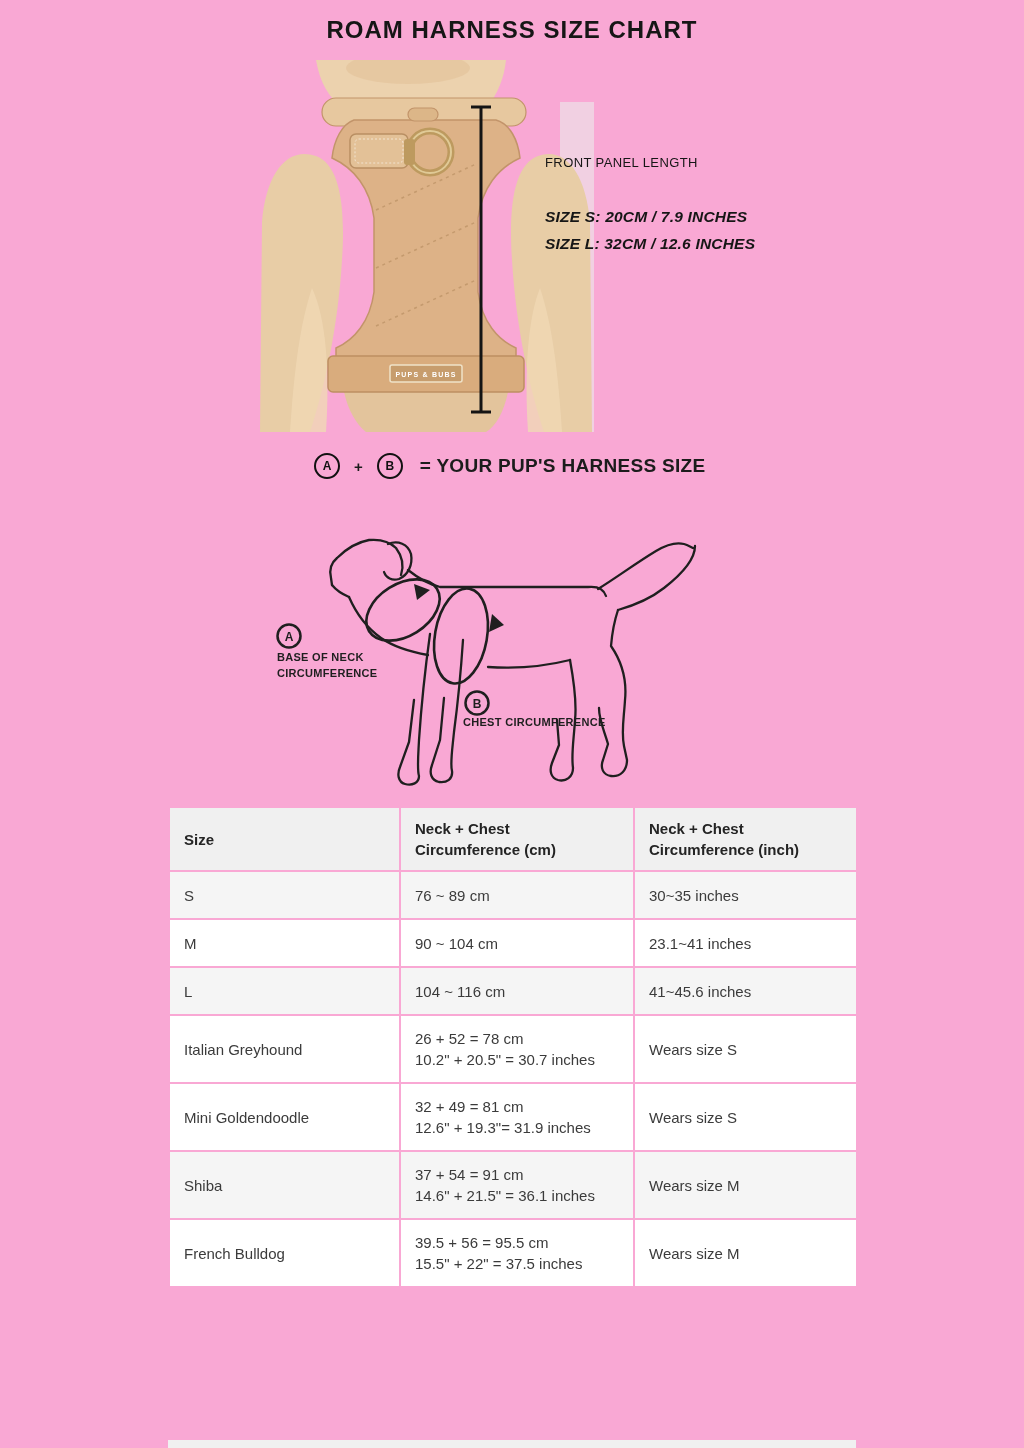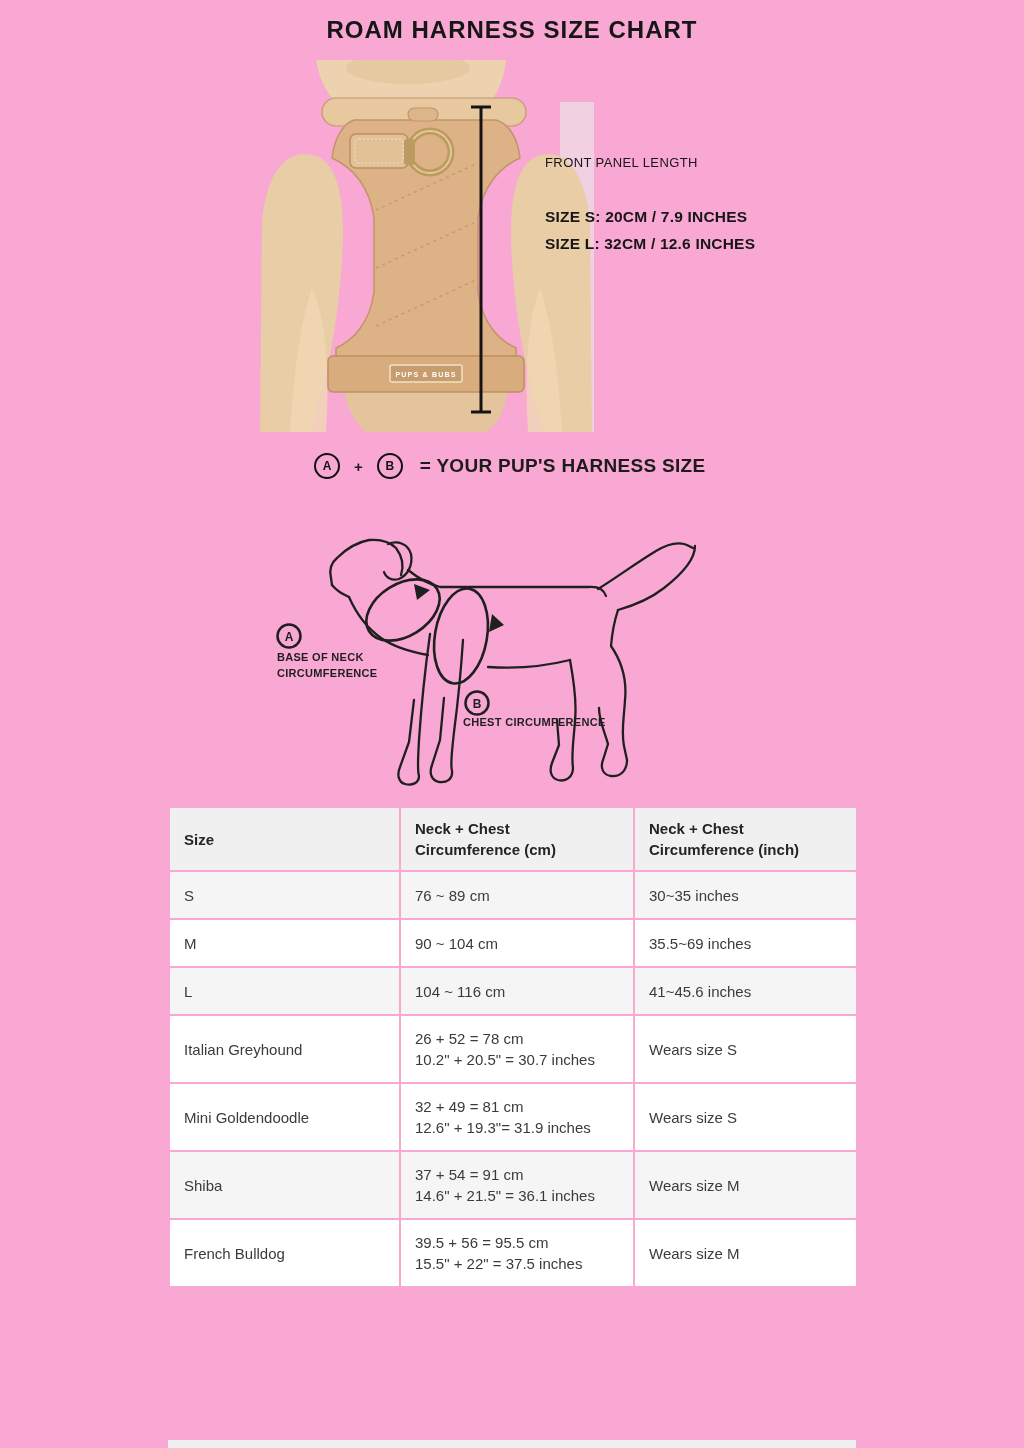--- a/index.html
+++ b/index.html
@@ -10,21 +10,21 @@
   }
   
   .page-title{
     position:absolute;top:16px;left:0;width:1024px;text-align:center;
     font-size:24px;font-weight:700;letter-spacing:1px;color:#161616;
   }
   
   .photo-wrap{position:absolute;left:258px;top:60px;width:336px;height:372px;}
   .front-text{position:absolute;left:545px;top:155px;width:280px;}
   .front-heading{font-size:13px;font-weight:400;letter-spacing:.4px;color:#161616;margin:0;}
-  .front-sizes{margin-top:33px;font-size:15.5px;font-weight:700;letter-spacing:.2px;line-height:27px;color:#161616;}
+  .front-sizes{margin-top:33px;font-size:15.5px;font-weight:700;letter-spacing:.2px;line-height:27px;color:#161616;font-style:italic;}
   
   .formula{position:absolute;left:314px;top:453px;display:flex;align-items:center;}
   .badge{
     width:22px;height:22px;border:2.2px solid #111;border-radius:50%;
     display:flex;align-items:center;justify-content:center;
     font-size:12px;font-weight:700;color:#111;flex:0 0 auto;
   }
   .plus{margin:0 14px;font-size:15px;font-weight:700;}
   .formula-result{margin-left:17px;font-size:19px;font-weight:700;letter-spacing:.3px;}
   
@@ -161,21 +161,21 @@
           </td>
         </tr>
         <tr class="size-row alt">
           <td>S</td>
           <td>76 ~ 89 cm</td>
           <td>30~35 inches</td>
         </tr>
         <tr class="size-row">
           <td>M</td>
           <td>90 ~ 104 cm</td>
-          <td>35.5~69 inches</td>
+          <td>23.1~41 inches</td>
         </tr>
         <tr class="size-row alt">
           <td>L</td>
           <td>104 ~ 116 cm</td>
           <td>41~45.6 inches</td>
         </tr>
 
         <tr class="model-row">
           <td>Italian Greyhound</td>
           <td class="twoline">

